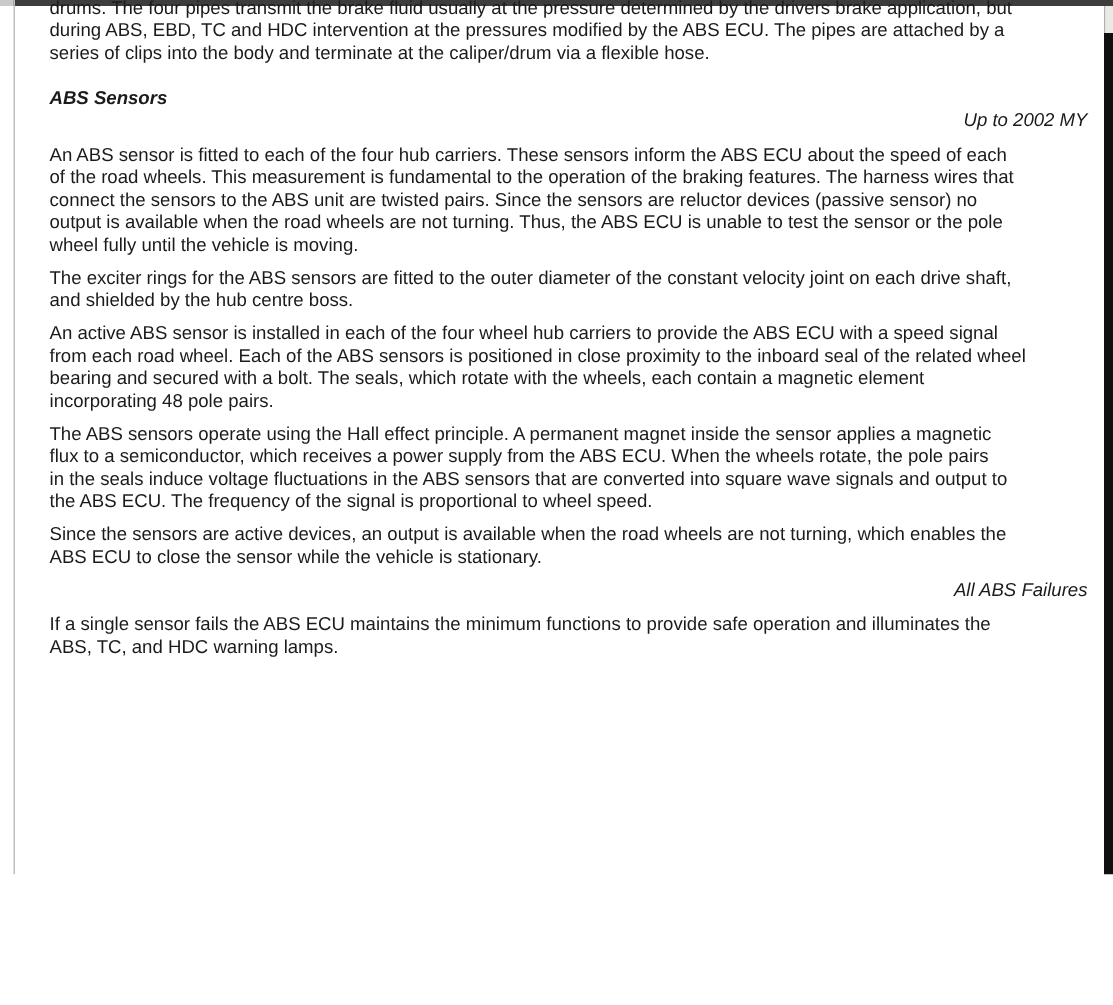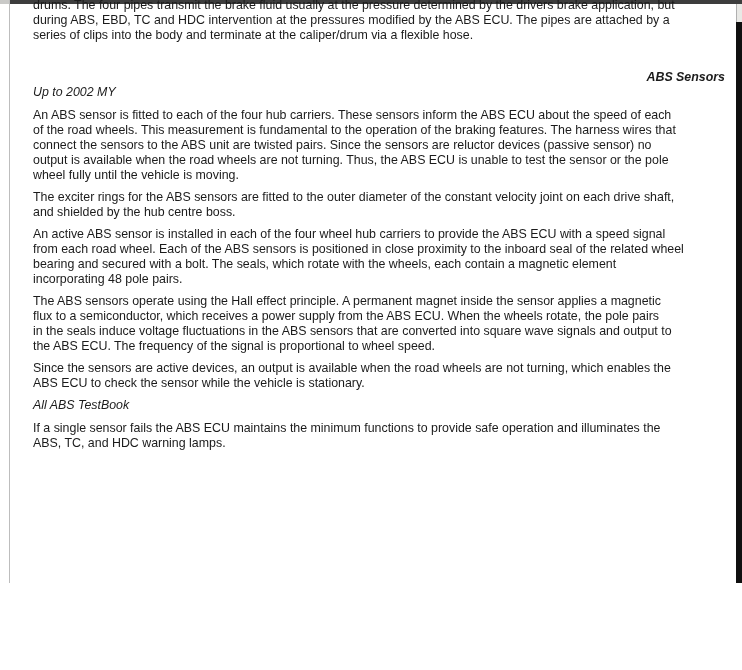--- a/index.html
+++ b/index.html
@@ -25,26 +25,25 @@
     left: 33px;
     top: -2px;
     width: 692px;
     font-size: 12.4px;
     line-height: 15px;
   }
   .content p { margin: 0 0 7px 0; white-space: pre-line; }
   .heading {
     font-weight: bold;
     font-style: italic;
-    margin: 27px 0 0 0;
+    margin: 15px 0 0 0;
     font-size: 12.4px;
     line-height: 15px;
-    text-align: right;
   }
-  .subheading { font-style: italic; margin: 0 0 8px 0 !important; }
+  .subheading { font-style: italic; margin: 0 0 8px 0 !important; text-align: right; }
 
   .footer-rule {
     position: absolute;
     left: 78px;
     top: 637px;
     width: 594px;
     height: 5px;
     background: #000000;
   }
   .footer {
@@ -88,23 +87,23 @@
 
     <p>An active ABS sensor is installed in each of the four wheel hub carriers to provide the ABS ECU with a speed signal
 from each road wheel. Each of the ABS sensors is positioned in close proximity to the inboard seal of the related wheel
 bearing and secured with a bolt. The seals, which rotate with the wheels, each contain a magnetic element
 incorporating 48 pole pairs.</p>
     <p>The ABS sensors operate using the Hall effect principle. A permanent magnet inside the sensor applies a magnetic
 flux to a semiconductor, which receives a power supply from the ABS ECU. When the wheels rotate, the pole pairs
 in the seals induce voltage fluctuations in the ABS sensors that are converted into square wave signals and output to
 the ABS ECU. The frequency of the signal is proportional to wheel speed.</p>
     <p>Since the sensors are active devices, an output is available when the road wheels are not turning, which enables the
-ABS ECU to check the sensor while the vehicle is stationary.</p>
+ABS ECU to close the sensor while the vehicle is stationary.</p>
 
-    <p class="subheading">All ABS TestBook</p>
+    <p class="subheading">All ABS Failures</p>
     <p>If a single sensor fails the ABS ECU maintains the minimum functions to provide safe operation and illuminates the
 ABS, TC, and HDC warning lamps.</p>
   </div>
 
   <div class="footer-rule"></div>
   <div class="footer">
     <span class="page-num">70-4</span><span>DESCRIPTION AND OPERATION</span>
   </div>
 
 </div>

